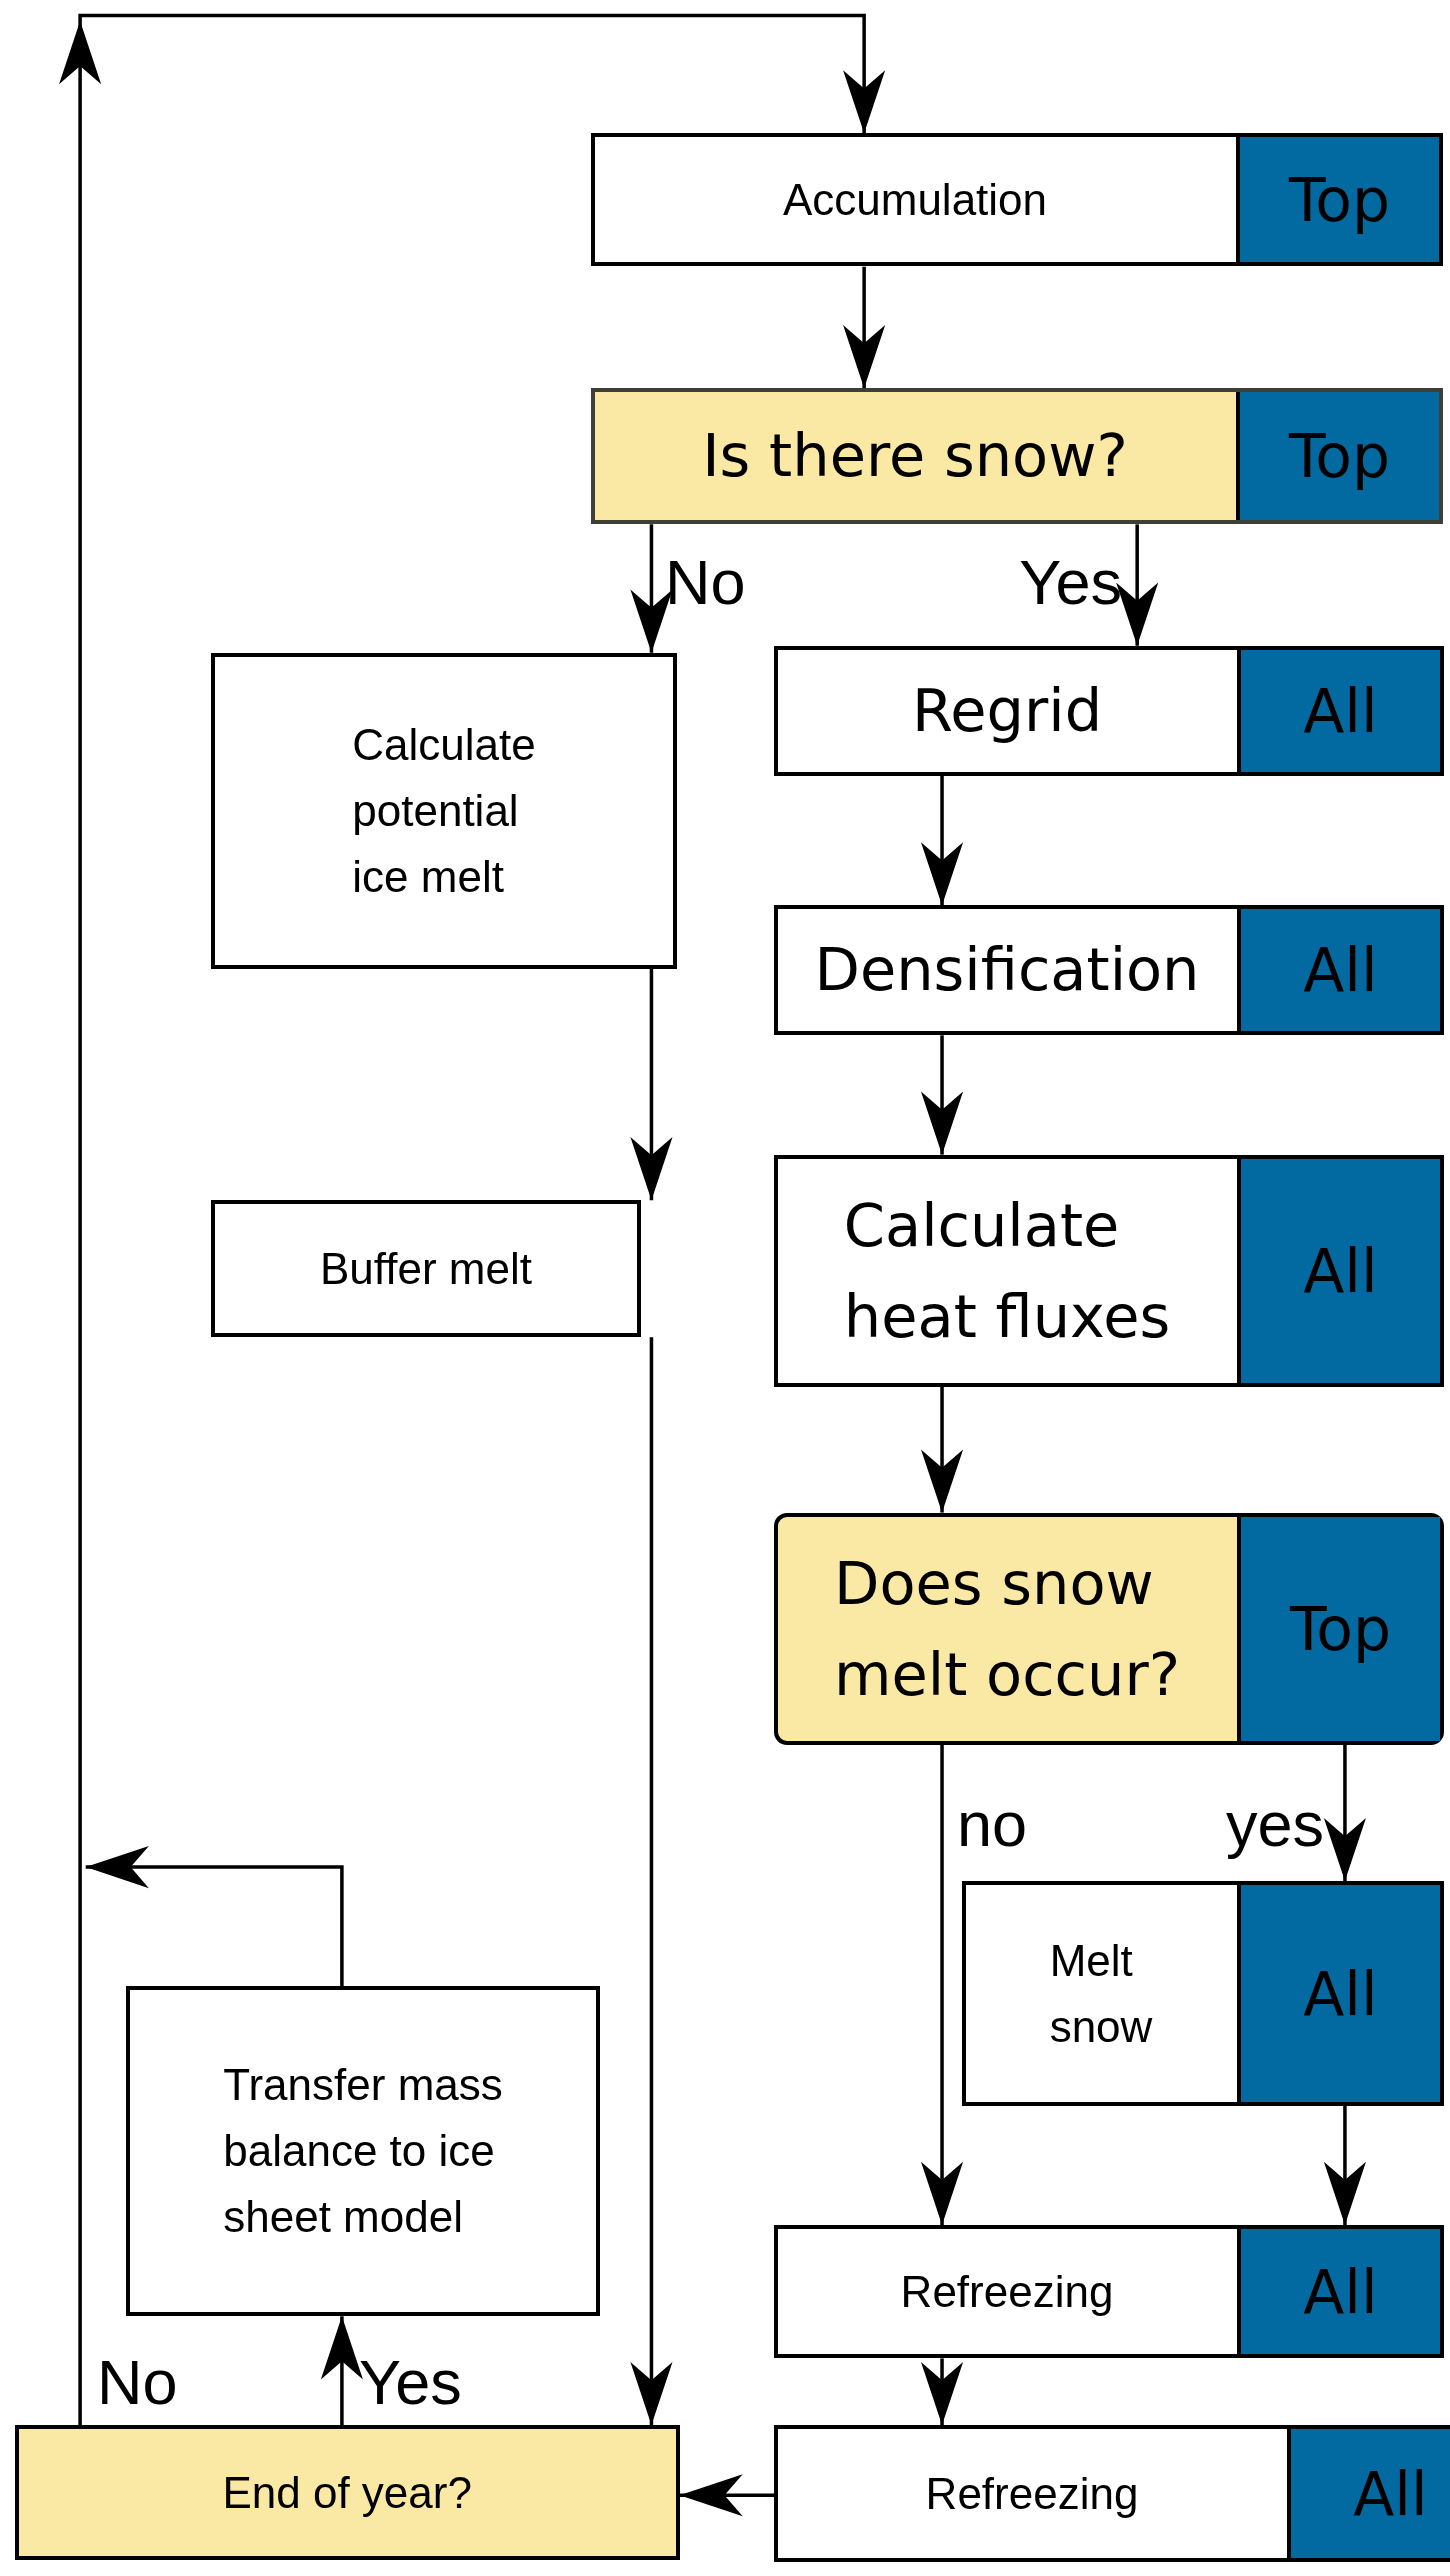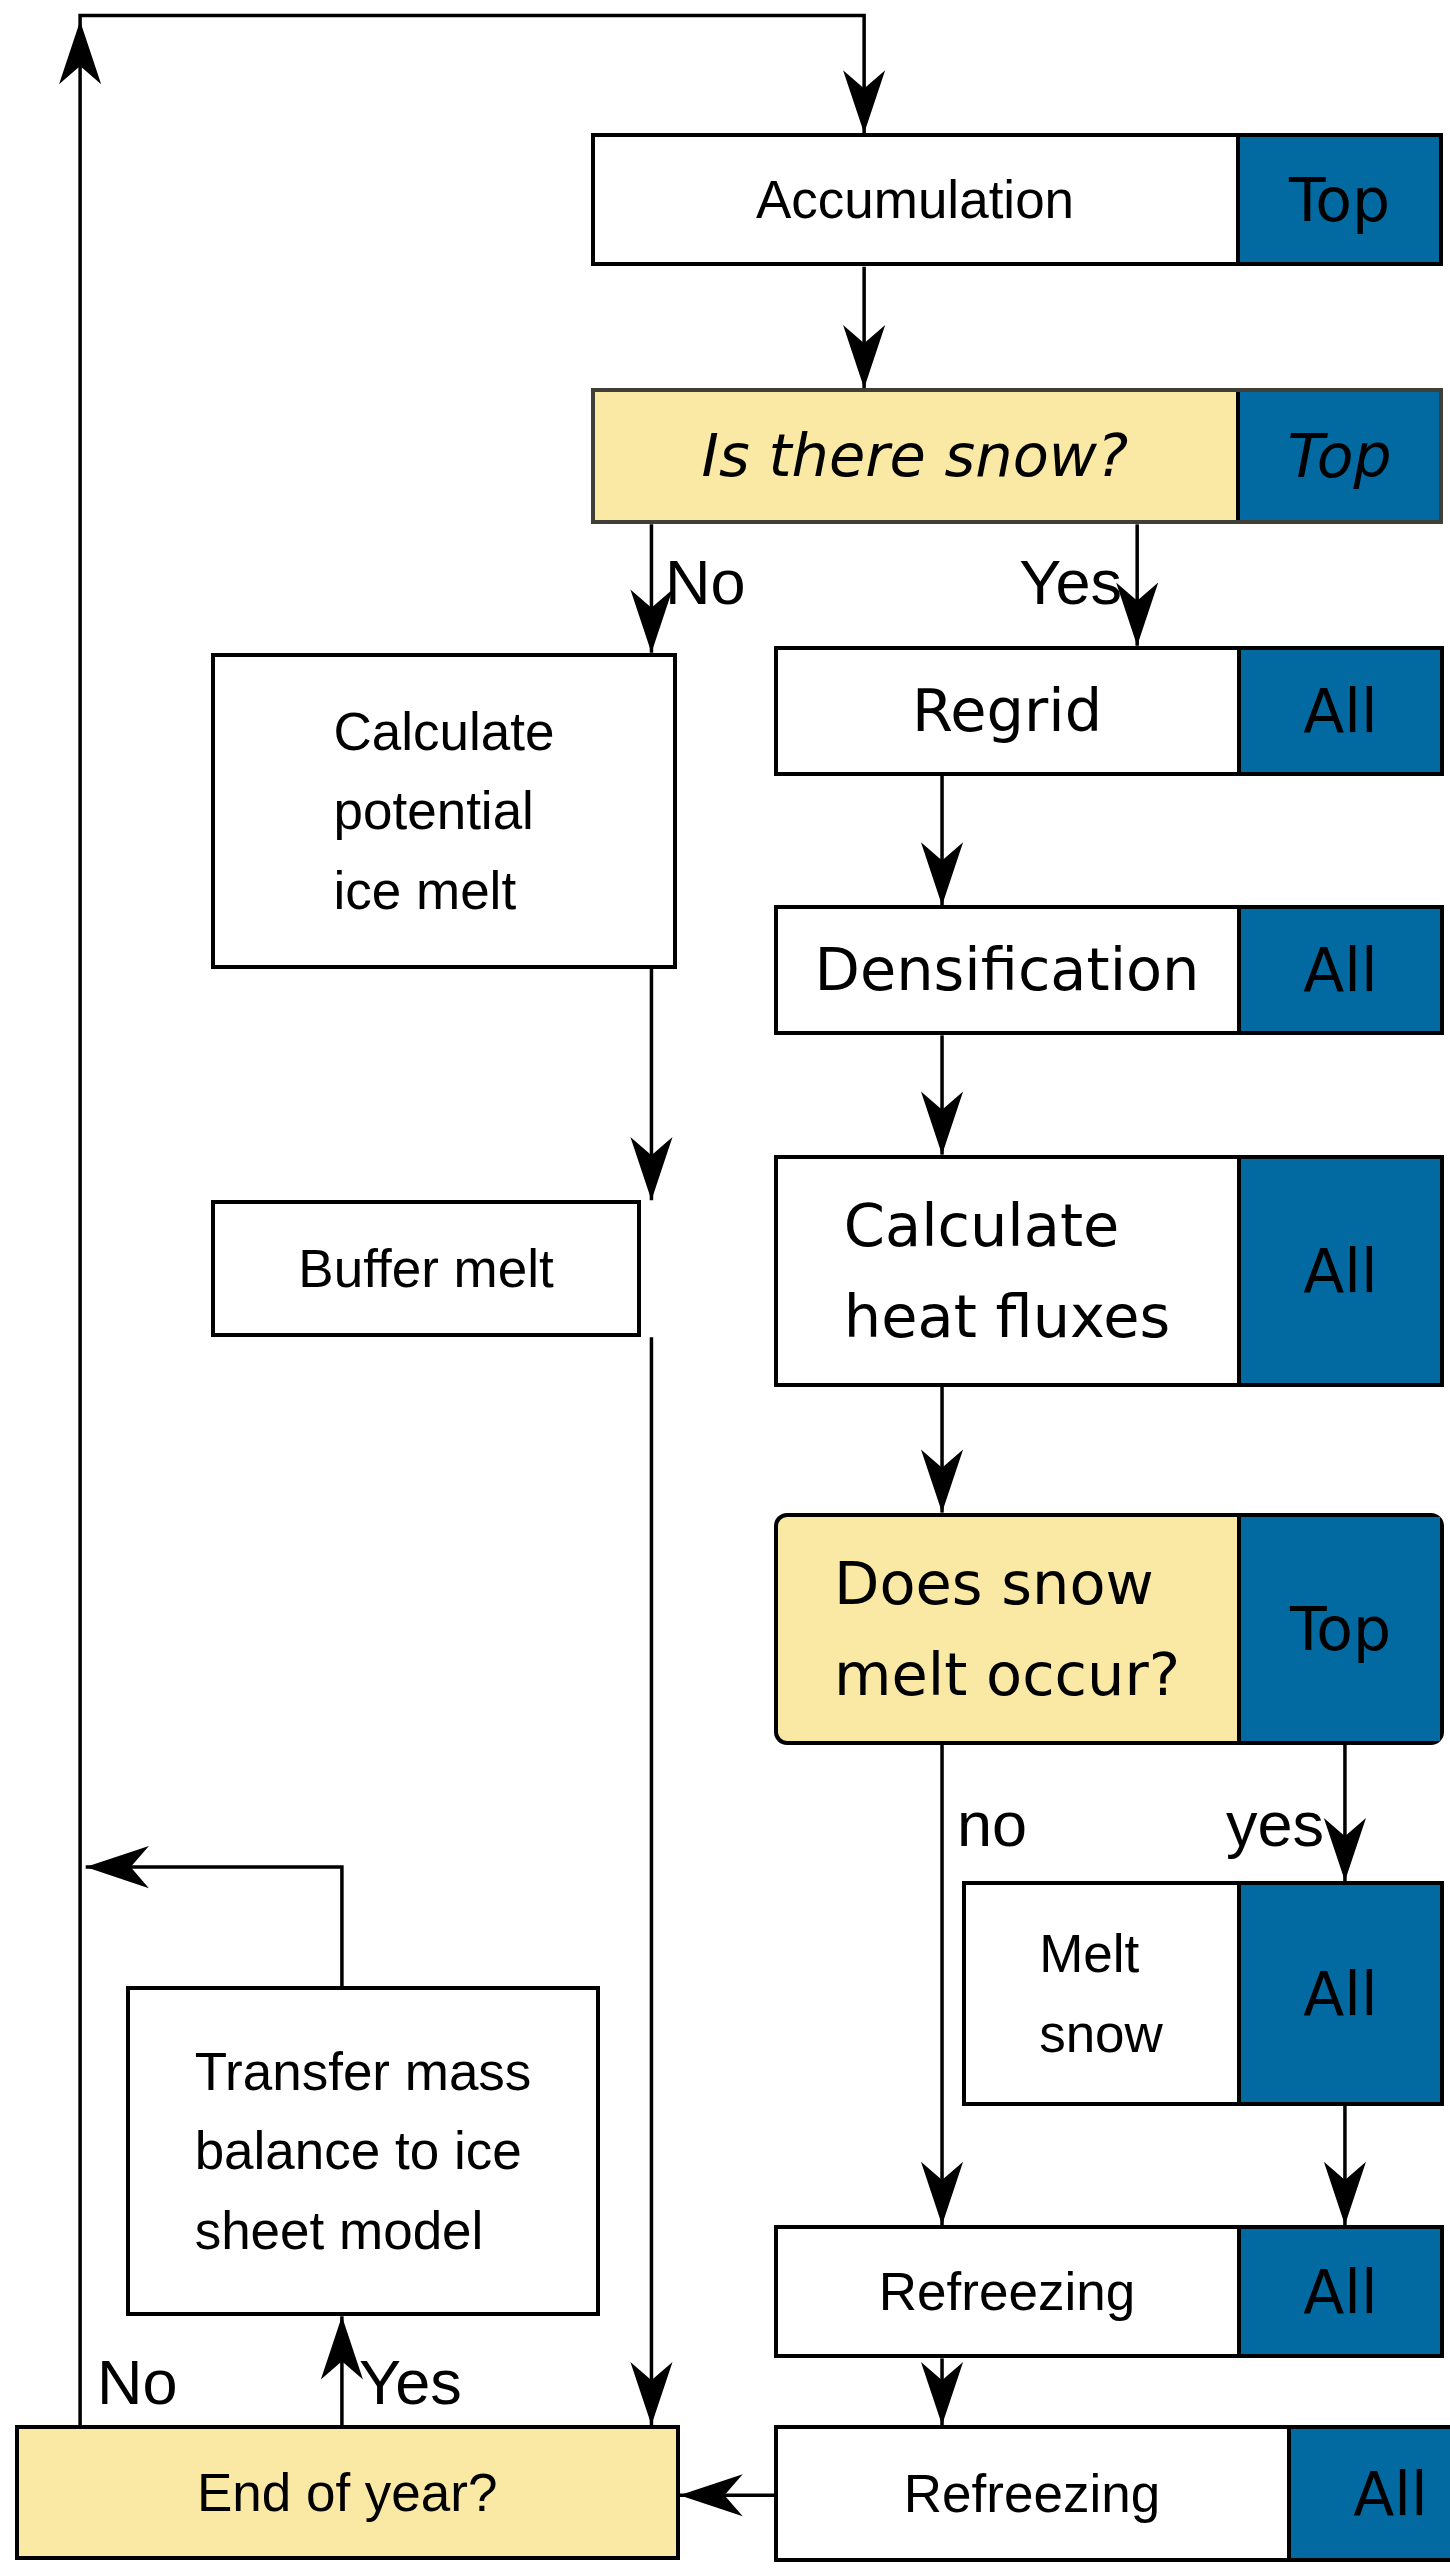--- a/index.html
+++ b/index.html
@@ -19,40 +19,40 @@
     z-index:10;
   }
   .box .label{
     position:absolute;
     left:0;top:0;bottom:0;right:0;
     display:flex;
     align-items:center;
     justify-content:center;
     white-space:pre-line;
     text-align:left;
-    font-size:53px;
+    font-size:44px;
     line-height:1.5;
     color:#000;
   }
   .box.tagged .label{right:204px;}
   .box .tag{
     position:absolute;
     right:0;top:0;bottom:0;
     width:199px;
     border-left:4.2px solid #000;
     background:#0369a1;
     display:flex;
     align-items:center;
     justify-content:center;
     font-family:"DejaVu Sans", sans-serif;
     font-size:60px;
     color:#000;
   }
   .box.decision{background:#fae8a5;}
-  .box.soft-border{border-color:#3f3f37;font-style:italic;}
+  .box.soft-border{border-color:#3f3f37;}
   .box.deja .label{font-family:"DejaVu Sans", sans-serif;font-size:59px;line-height:1.55;}
   .edge-label{
     position:absolute;
     z-index:30;
     font-size:63px;
     color:#000;
     white-space:nowrap;
     text-align:right;
   }
   .edge-label.right-align{text-align:right;}

